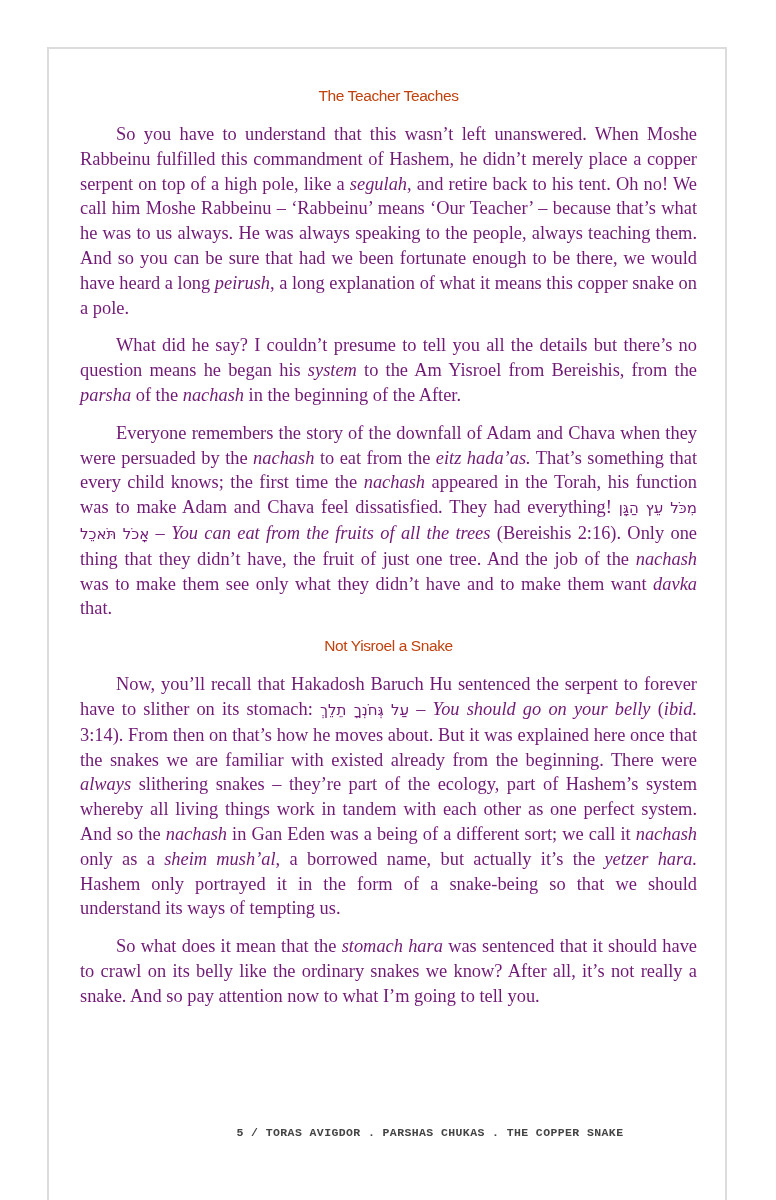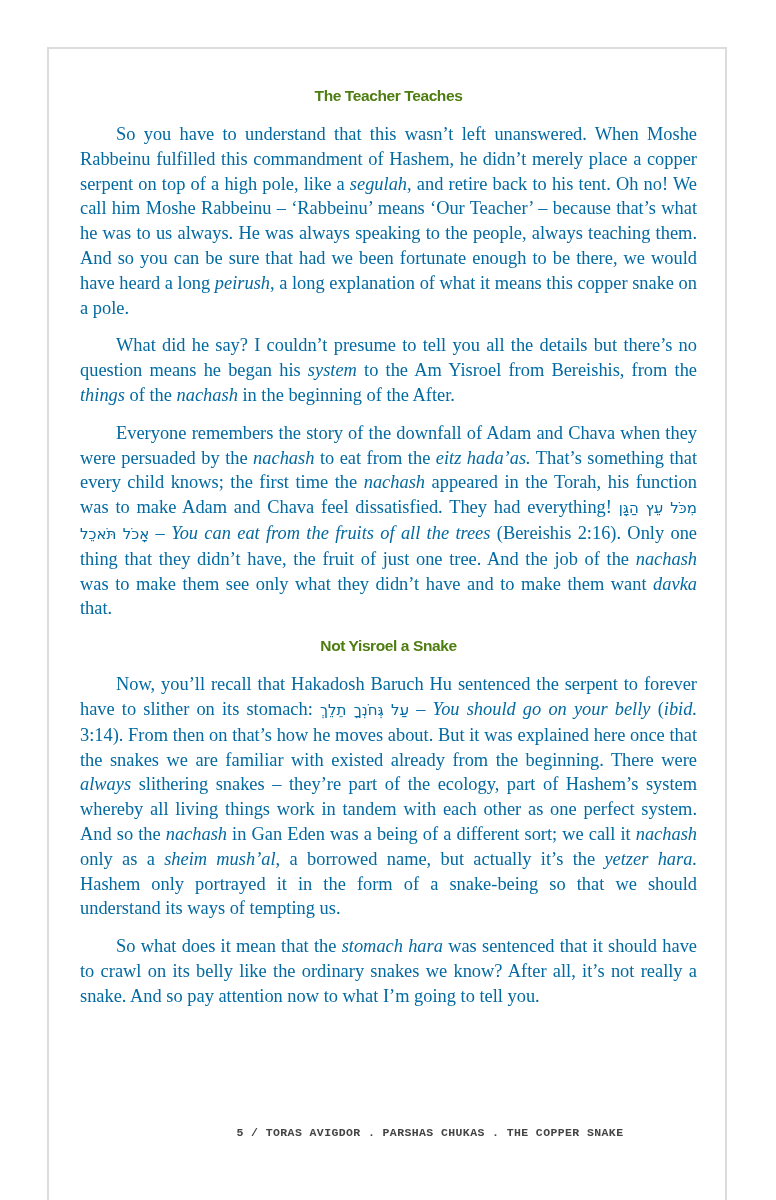--- a/index.html
+++ b/index.html
@@ -26,39 +26,39 @@
     background: #ffffff;
   }
   .content {
     position: absolute;
     left: 80px;
     top: 84px;
     width: 617px;
   }
   .heading {
     font-family: "Liberation Sans", "DejaVu Sans", sans-serif;
-    font-weight: bold;
+    font-weight: normal;
     font-size: 15.5px;
     text-align: center;
-    color: #4d7c0f;
+    color: #c2410c;
     letter-spacing: -0.4px;
     margin: 0 0 14px 0;
     line-height: 24px;
   }
   .heading.second {
     margin-top: 12px;
   }
   p.para {
     font-family: "Liberation Serif", "DejaVu Serif", serif;
     font-size: 18.4px;
     line-height: 24.8px;
     text-align: justify;
     text-indent: 36px;
     margin: 12px 0 13px 0;
-    color: #0369a1;
+    color: #701a75;
   }
   p.para span { font-style: normal; }
   p.para .i { font-style: italic; }
   p.para .he {
     font-family: "DejaVu Sans", sans-serif;
     font-size: 15px;
     direction: rtl;
     unicode-bidi: isolate;
   }
   .footer {
@@ -76,21 +76,21 @@
   }
 </style>
 </head>
 <body>
 
 <div class="page-frame"></div>
 
 <div class="content">
   <h2 class="heading">The Teacher Teaches</h2>
   <p class="para"><span>So you have to understand that this wasn’t left unanswered. When Moshe Rabbeinu fulfilled this commandment of Hashem, he didn’t merely place a copper serpent on top of a high pole, like a </span><span class="i">segulah</span><span>, and retire back to his tent. Oh no! We call him Moshe Rabbeinu – ‘Rabbeinu’ means ‘Our Teacher’ – because that’s what he was to us always. He was always speaking to the people, always teaching them. And so you can be sure that had we been fortunate enough to be there, we would have heard a long </span><span class="i">peirush</span><span>, a long explanation of what it means this copper snake on a pole.</span></p>
-  <p class="para"><span>What did he say? I couldn’t presume to tell you all the details but there’s no question means he began his </span><span class="i">system</span><span> to the Am Yisroel from Bereishis, from the </span><span class="i">things</span><span> of the </span><span class="i">nachash</span><span> in the beginning of the After.</span></p>
+  <p class="para"><span>What did he say? I couldn’t presume to tell you all the details but there’s no question means he began his </span><span class="i">system</span><span> to the Am Yisroel from Bereishis, from the </span><span class="i">parsha</span><span> of the </span><span class="i">nachash</span><span> in the beginning of the After.</span></p>
   <p class="para"><span>Everyone remembers the story of the downfall of Adam and Chava when they were persuaded by the </span><span class="i">nachash</span><span> to eat from the </span><span class="i">eitz hada’as.</span><span> That’s something that every child knows; the first time the </span><span class="i">nachash</span><span> appeared in the Torah, his function was to make Adam and Chava feel dissatisfied. They had everything! </span><span class="he">מִכֹּל עֵץ הַגָּן אָכֹל תֹּאכֵל</span><span> – </span><span class="i">You can eat from the fruits of all the trees</span><span> (Bereishis 2:16). Only one thing that they didn’t have, the fruit of just one tree. And the job of the </span><span class="i">nachash</span><span> was to make them see only what they didn’t have and to make them want </span><span class="i">davka</span><span> that.</span></p>
 
   <h2 class="heading second">Not Yisroel a Snake</h2>
   <p class="para"><span>Now, you’ll recall that Hakadosh Baruch Hu sentenced the serpent to forever have to slither on its stomach: </span><span class="he">עַל גְּחֹנְךָ תֵלֵךְ</span><span> – </span><span class="i">You should go on your belly</span><span> (</span><span class="i">ibid.</span><span> 3:14). From then on that’s how he moves about. But it was explained here once that the snakes we are familiar with existed already from the beginning. There were </span><span class="i">always</span><span> slithering snakes – they’re part of the ecology, part of Hashem’s system whereby all living things work in tandem with each other as one perfect system. And so the </span><span class="i">nachash</span><span> in Gan Eden was a being of a different sort; we call it </span><span class="i">nachash</span><span> only as a </span><span class="i">sheim mush’al</span><span>, a borrowed name, but actually it’s the </span><span class="i">yetzer hara.</span><span> Hashem only portrayed it in the form of a snake-being so that we should understand its ways of tempting us.</span></p>
   <p class="para"><span>So what does it mean that the </span><span class="i">stomach hara</span><span> was sentenced that it should have to crawl on its belly like the ordinary snakes we know? After all, it’s not really a snake. And so pay attention now to what I’m going to tell you.</span></p>
 </div>
 
 <div class="footer">5 / TORAS AVIGDOR . PARSHAS CHUKAS . THE COPPER SNAKE</div>
 
 </body></html>

